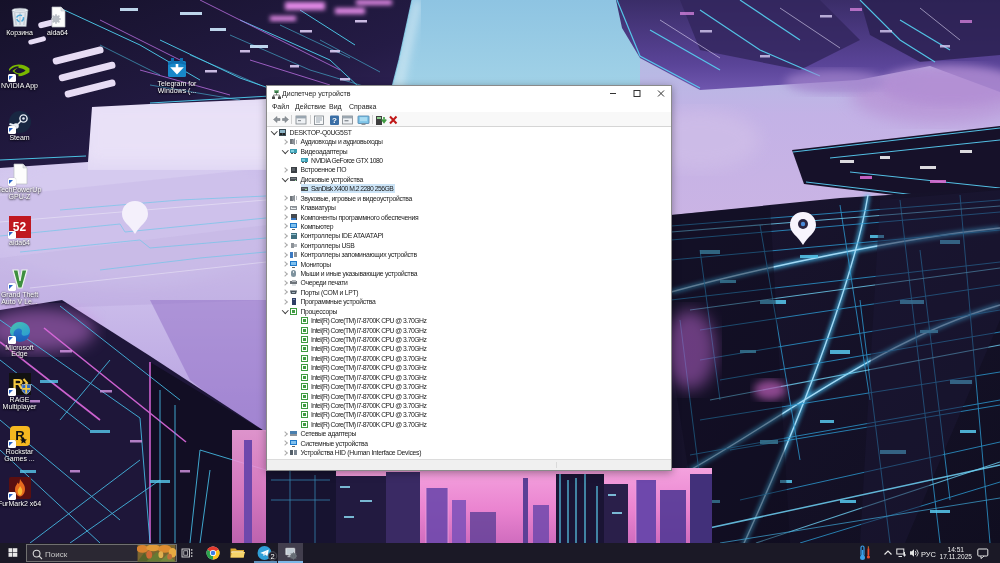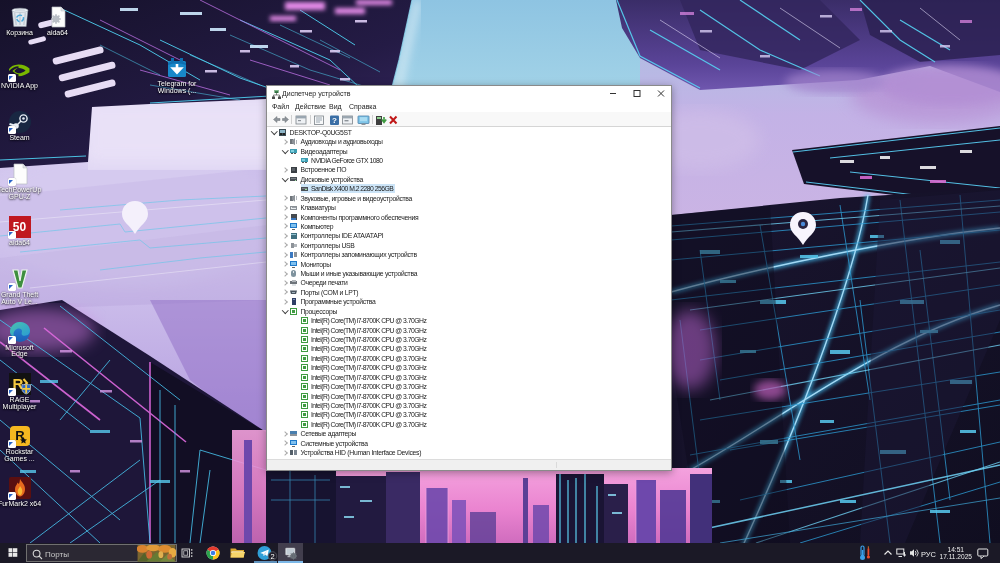--- a/index.html
+++ b/index.html
@@ -411,21 +411,21 @@
   </div>
 <div class="dicon" style="left:-6.5px;top:163px;width:52px">
     <div class="ic"><svg width="22" height="22" viewBox="0 0 22 22">
         <path d="M5 1 L14 1 L18 5 L18 21 L5 21 Z" fill="#fdfdfd" stroke="#b8bcc2" stroke-width=".7"></path>
         <path d="M14 1 L14 5 L18 5 Z" fill="#dfe3e8" stroke="#b8bcc2" stroke-width=".5"></path>
       </svg><span class="sc"></span></div>
     <div class="lbl">TechPowerUp<br>GPU-Z</div>
   </div>
 <div class="dicon" style="left:-6.5px;top:215.5px;width:52px">
     <div class="ic">
-      <div style="width:22px;height:22px;background:#c01820;display:flex;align-items:center;justify-content:center;color:#fff;font-size:12px;font-weight:bold;font-family:'Liberation Sans'">50</div>
+      <div style="width:22px;height:22px;background:#c01820;display:flex;align-items:center;justify-content:center;color:#fff;font-size:12px;font-weight:bold;font-family:'Liberation Sans'">52</div>
       <span class="sc"></span>
     </div>
     <div class="lbl">aida64</div>
   </div>
 <div class="dicon" style="left:-6.5px;top:268px;width:52px">
     <div class="ic"><svg width="22" height="22" viewBox="0 0 22 22">
         <path d="M4 2 L9 2 L11 13 L13 2 L18 2 L13 20 L9 20 Z" fill="#3f8f3f" stroke="#eef5ee" stroke-width="1.2"></path>
       </svg><span class="sc"></span></div>
     <div class="lbl">Grand Theft<br>Auto V Le...</div>
   </div>
@@ -843,21 +843,21 @@
         <rect x="5" y="5.2" width="4.3" height="3.9"></rect>
         <rect x="0.5" y="9.7" width="3.9" height="4.1"></rect>
         <rect x="5" y="9.7" width="4.3" height="4.1"></rect>
       </g>
     </svg>
     <div class="tbi" style="left:26px;width:150.5px;top:1px;height:18px;background:#2b2833;border:1px solid #707070">
 <svg style="position:absolute;left:5px;top:3.5px" width="11" height="11" viewBox="0 0 11 11">
         <circle cx="4.6" cy="4.6" r="3.4" fill="none" stroke="#d8d8d8" stroke-width="1.1"></circle>
         <line x1="7.2" y1="7.2" x2="10" y2="10" stroke="#d8d8d8" stroke-width="1.1"></line>
       </svg>
-<span style="position:absolute;left:18px;top:4.5px;font-size:8px;color:#c8c8c8">Порты</span>
+<span style="position:absolute;left:18px;top:4.5px;font-size:8px;color:#c8c8c8">Поиск</span>
 <svg style="position:absolute;right:0;top:0" width="39" height="16.5" viewBox="0 0 39 17">
         <rect width="39" height="17" fill="#7a6530"></rect>
         <ellipse cx="5" cy="4" rx="6" ry="4" fill="#d9832f"></ellipse>
         <ellipse cx="16" cy="3" rx="7" ry="3.5" fill="#e09a38"></ellipse>
         <ellipse cx="28" cy="4" rx="7" ry="4" fill="#dd8c30"></ellipse>
         <ellipse cx="36" cy="8" rx="4" ry="5" fill="#e8ab42"></ellipse>
         <path d="M0 17 L7 8 L13 17 Z" fill="#55622a"></path>
         <path d="M9 17 L20 7 L26 17 Z" fill="#667a33"></path>
         <path d="M23 17 L31 9 L39 17 Z" fill="#74883d"></path>
         <ellipse cx="12" cy="10" rx="3" ry="4" fill="#cf6a35"></ellipse>

